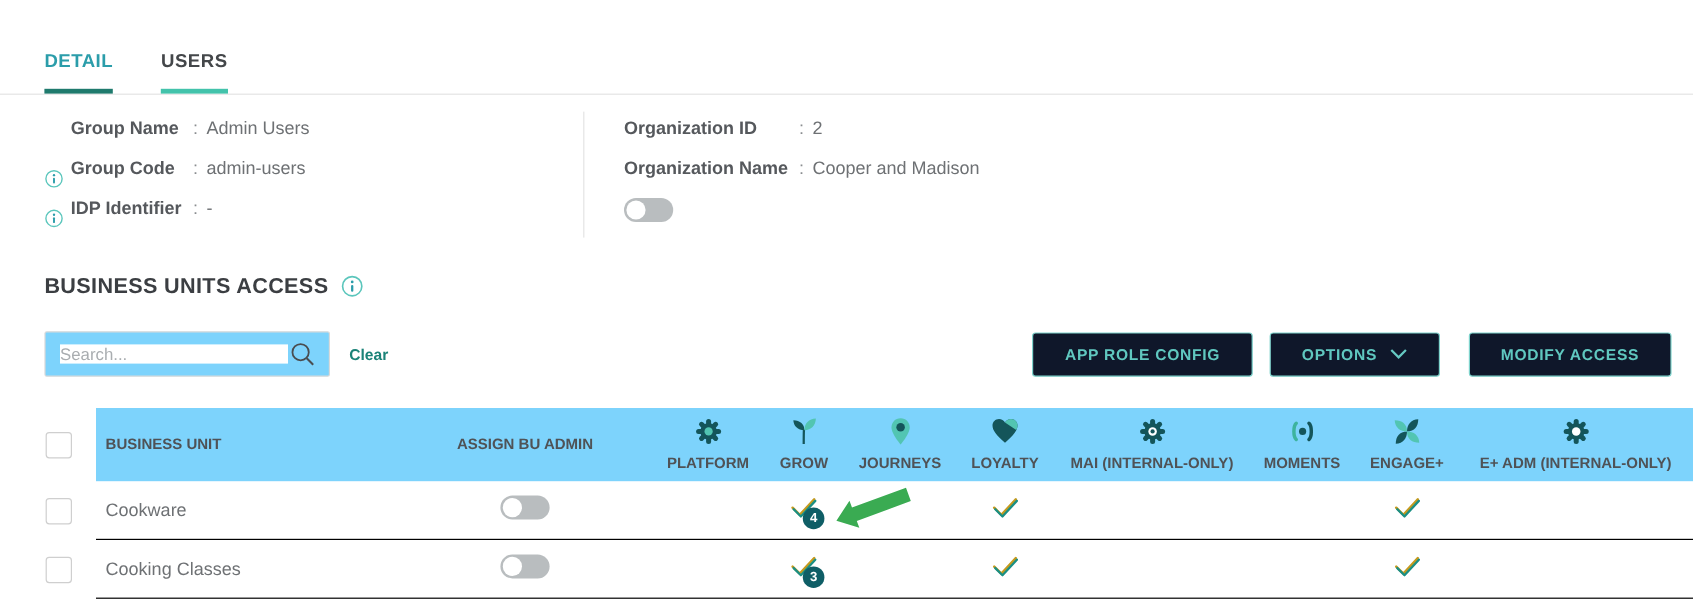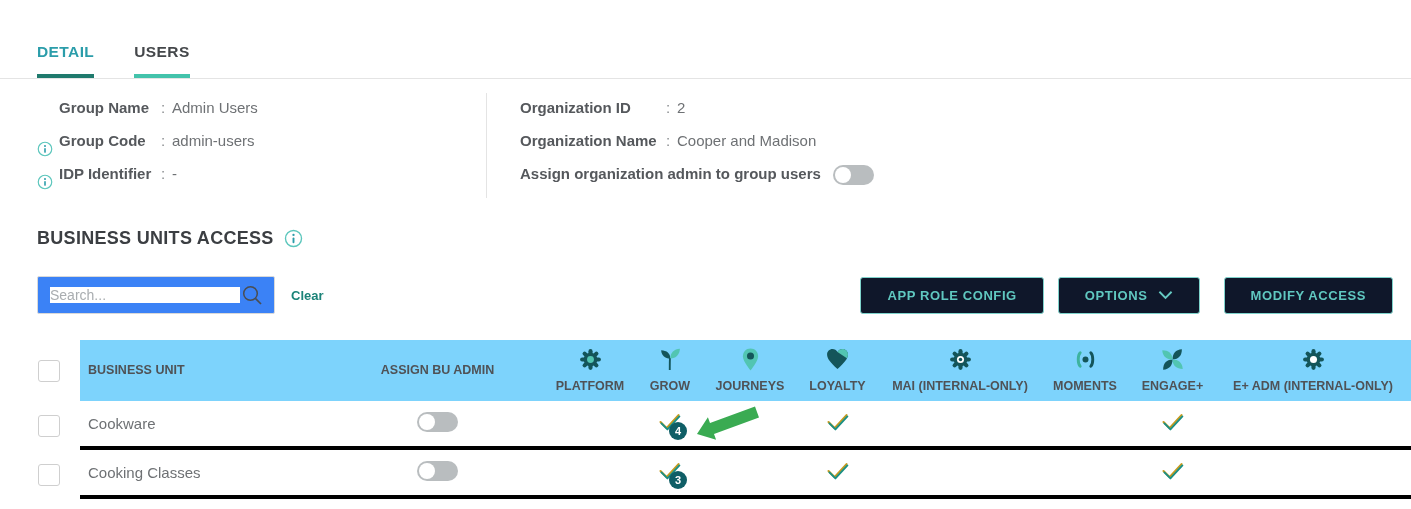--- a/index.html
+++ b/index.html
@@ -30,21 +30,21 @@
   .toggle { width:41px; height:20px; border-radius:10px; background:#b9bdbf; position:relative;
             display:inline-block; cursor:pointer; }
   .toggle::after { content:""; position:absolute; left:2px; top:2px; width:16px; height:16px;
                    border-radius:50%; background:#fff; }
   
   .section-title-row { display:flex; align-items:center; gap:10px; margin:30px 0 0 37px; }
   .section-title { font-size:18px; font-weight:bold; color:#3b3e42; letter-spacing:.3px; }
   
   .toolbar { display:flex; align-items:center; margin-top:27px; padding:0 18px 0 37px; }
   .searchbox { width:238px; height:38px; border:1px solid #d9d9d9; border-radius:2px;
-               display:flex; align-items:center; padding:0 10px 0 12px; background:#3b82f6; }
+               display:flex; align-items:center; padding:0 10px 0 12px; background:#7dd3fc; }
   .searchbox input { border:none; outline:none; flex:1; font-size:14px; color:#55585c;
                      font-family:"Liberation Sans", sans-serif; }
   .searchbox input::placeholder { color:#a9adb0; }
   .clear-link { color:#1b8378; font-weight:bold; font-size:13px; margin-left:16px; cursor:pointer; }
   .btn-group { margin-left:auto; display:flex; align-items:center; }
   .btn { height:37px; border:1px solid #7ed3cc; border-radius:3px; background:#0f172a; color:#60c8c0;
          font-weight:bold; font-size:13px; letter-spacing:.6px; padding:0 26px; cursor:pointer;
          display:flex; align-items:center; gap:10px; font-family:"Liberation Sans", sans-serif; }
   .btn + .btn { margin-left:14px; }
   .btn.last { margin-left:24px; }
@@ -56,21 +56,21 @@
               cursor:pointer; }
   .tgrid { flex:1; display:grid;
            grid-template-columns:250px 215px 90px 70px 90px 85px 160px 90px 85px minmax(120px,1fr);
            align-items:center; }
   .thead .tgrid { background:#7dd3fc; height:61px; }
   .thead { height:61px; }
   .th { font-size:12.5px; font-weight:bold; color:#4f5256; text-align:center; line-height:1.2; }
   .th.left { text-align:left; padding-left:8px; }
   .th .appicon { display:block; margin:0 auto 3px; }
   .rowline { height:49px; }
-  .rowline .tgrid { border-bottom:4px solid #000000; height:49px; position:relative; }
+  .rowline .tgrid { border-bottom:1px solid #000000; height:49px; position:relative; }
   .cell { text-align:center; }
   .cell.name { text-align:left; padding-left:8px; font-size:15px; color:#6e7174; }
   .checkwrap { position:relative; display:inline-block; width:26px; height:22px; }
   .badge { position:absolute; left:12px; top:9px; width:18px; height:18px; border-radius:50%;
            background:#0f5e66; color:#fff; font-size:11px; font-weight:bold; line-height:18px;
            text-align:center; }
   .arrow-anno { position:absolute; left:613px; top:3px; pointer-events:none; }
 </style>
 </head>
 <body>
@@ -136,21 +136,20 @@
       <span class="info-label">Organization ID</span>
       <span class="colon">:</span>
       <span class="info-value">2</span>
     </div>
     <div class="info-row">
       <span class="info-label">Organization Name</span>
       <span class="colon">:</span>
       <span class="info-value">Cooper and Madison</span>
     </div>
     <div class="info-row">
-      <span class="assign-label">Assign organization admin to group users</span>
       <span class="toggle"></span>
     </div>
   </div>
 </div>
 
 <div class="section-title-row">
   <span class="section-title">BUSINESS UNITS ACCESS</span>
   <span style="display:flex;">
     <svg width="19" height="19" viewBox="0 0 18 18">
         <circle cx="9" cy="9" r="7.6" fill="none" stroke="#5bc6bc" stroke-width="1.3"></circle>

